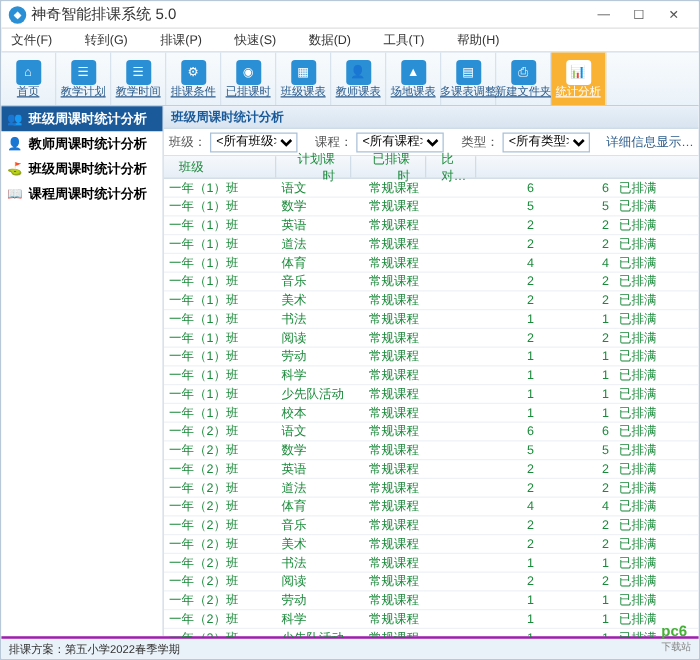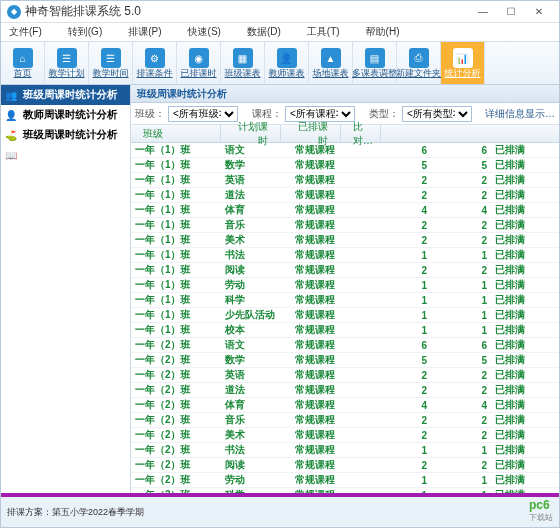--- a/index.html
+++ b/index.html
@@ -24,30 +24,30 @@
 .sideitem .sicon { width: 14px; height: 14px; display: flex; align-items: center; justify-content: center; font-size: 10px; }
 .content { flex: 1; display: flex; flex-direction: column; overflow: hidden; }
 .contenthead { height: 18px; background: linear-gradient(#e8f0f8, #d8e4f0); border-bottom: 1px solid #c0cfde; padding: 0 6px; display: flex; align-items: center; font-size: 10px; color: #1a5a9a; font-weight: 600; }
 .filterbar { height: 22px; display: flex; align-items: center; padding: 0 4px; gap: 3px; font-size: 10px; border-bottom: 1px solid #d8e2ec; }
 .filterbar .lbl { color: #555; }
 .filterbar select { font-size: 10px; height: 16px; border: 1px solid #a8c0d8; background: #fff; }
 .filterbar .spacer { flex: 1; }
 .filterbar .detailbtn { color: #2a5a8a; cursor: pointer; }
 .gridhead { height: 18px; display: flex; background: linear-gradient(#f6f9fc, #e6eef6); border-bottom: 1px solid #c8d4e0; font-size: 10px; color: #333; }
 .gridhead .col { display: flex; align-items: center; padding: 0 12px; border-right: 1px solid #d0dce8; }
-.gridbody { flex: 1; overflow-y: auto; overflow-x: hidden; font-weight: bold; }
+.gridbody { flex: 1; overflow-y: auto; overflow-x: hidden; }
 .row { height: 15px; display: flex; font-size: 10px; border-bottom: 1px solid #eef2f6; }
 .row .cell { display: flex; align-items: center; padding: 0 4px; overflow: hidden; white-space: nowrap; }
 .c-class { width: 90px; color: #1a8a3a; }
 .c-course { width: 70px; color: #1a8a3a; }
 .c-type { width: 80px; color: #1a8a3a; }
 .c-plan { width: 60px; text-align: right; justify-content: flex-end; color: #1a8a3a; }
 .c-done { width: 60px; text-align: right; justify-content: flex-end; color: #1a8a3a; }
 .c-cmp { width: 40px; color: #1a8a3a; }
-.statusbar { position: absolute; bottom: 0; left: 0; right: 0; height: 34px; background: #eaf2f9; border-top: 4px solid #a21caf; display: flex; align-items: center; padding: 0 6px; font-size: 9px; color: #333; gap: 10px; }
+.statusbar { position: absolute; bottom: 0; left: 0; right: 0; height: 18px; background: #eaf2f9; border-top: 2px solid #a21caf; display: flex; align-items: center; padding: 0 6px; font-size: 9px; color: #333; gap: 10px; }
 .watermark { position: absolute; right: 6px; bottom: 4px; font-size: 12px; font-weight: 700; color: #45b035; }
 .watermark .sub { font-size: 8px; color: #888; font-weight: 400; display: block; text-align: center; }
 .gridbody::-webkit-scrollbar { width: 12px; }
 .gridbody::-webkit-scrollbar-track { background: #f0f0f0; }
 .gridbody::-webkit-scrollbar-thumb { background: #c8c8c8; }
 </style>
 </head>
 <body>
 
 <div class="titlebar">
@@ -125,20 +125,21 @@
         <div class="sideitem">
           <span class="sicon">👤</span>
           <span>教师周课时统计分析</span>
         </div>
         <div class="sideitem">
           <span class="sicon">⛳</span>
           <span>班级周课时统计分析</span>
         </div>
         <div class="sideitem">
           <span class="sicon">📖</span>
+          <span>课程周课时统计分析</span>
         </div>
       </div>
   </div>
   <div class="content">
     <div class="contenthead">班级周课时统计分析</div>
     <div class="filterbar">
       <span class="lbl">班级：</span>
       <select style="width:70px"><option>&lt;所有班级&gt;</option></select>
       <span style="width:8px"></span>
       <span class="lbl">课程：</span>

